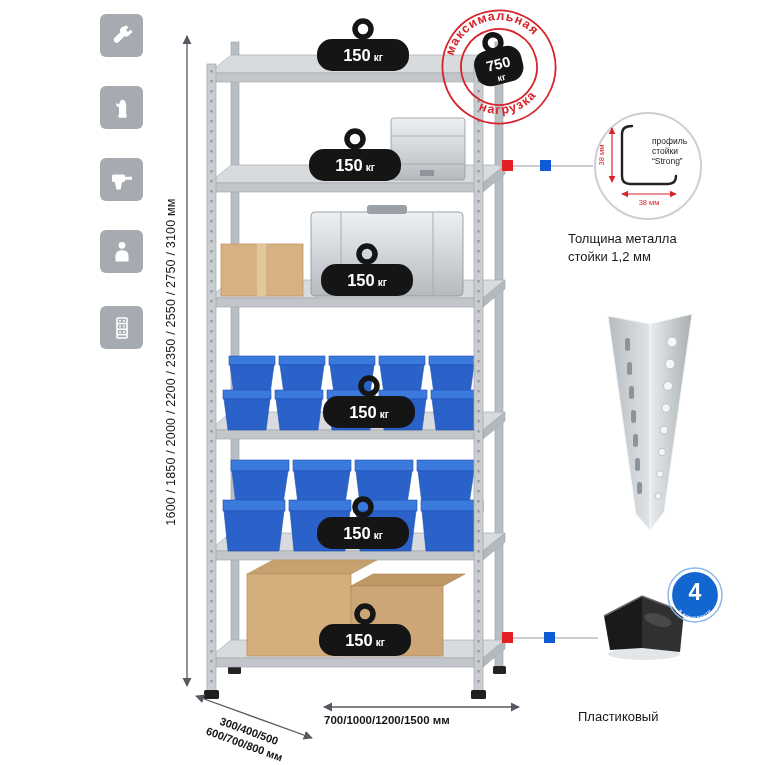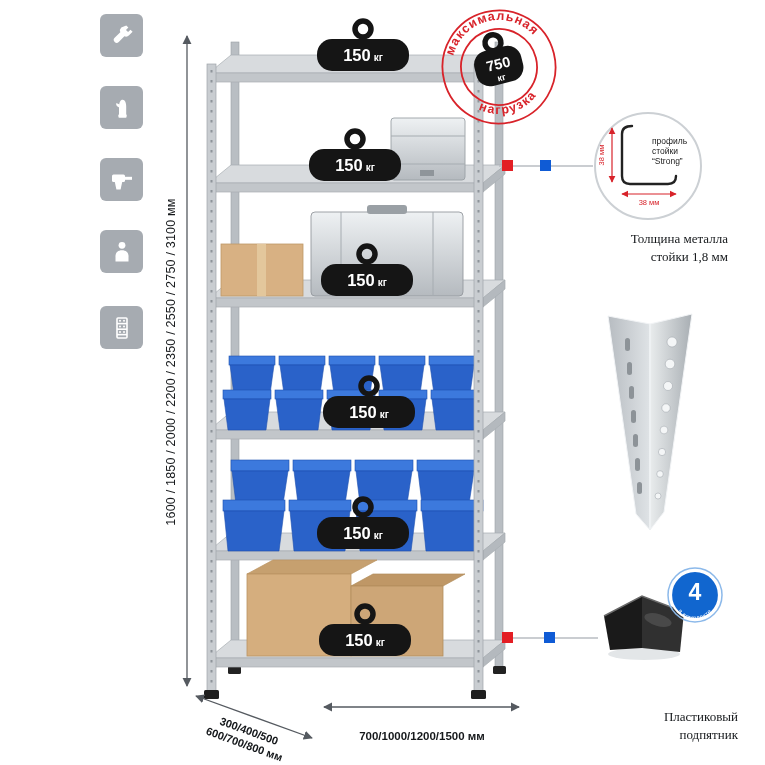--- a/index.html
+++ b/index.html
@@ -3,26 +3,26 @@
 <meta charset="utf-8">
 <style>
   html,body{margin:0;padding:0;background:#fff;}
   .canvas{position:relative;width:765px;height:765px;background:#ffffff;
           font-family:"Liberation Sans",sans-serif;overflow:hidden;}
   .tile{position:absolute;left:100px;width:43px;height:43px;background:#a6abb1;
         border-radius:6px;display:flex;align-items:center;justify-content:center;}
   .height-label{position:absolute;left:171px;top:362px;white-space:nowrap;
         transform:translate(-50%,-50%) rotate(-90deg);font-size:12.5px;color:#15181b;
         font-weight:500;letter-spacing:.2px;}
-  .caption{position:absolute;text-align:right;font-size:13px;line-height:18px;color:#15181b;font-family:Liberation Serif, serif;}
+  .caption{position:absolute;text-align:left;font-size:13px;line-height:18px;color:#15181b;}
   .depth-label{position:absolute;left:193px;top:704px;width:124px;text-align:center;
         transform:rotate(20deg);transform-origin:0 0;font-size:11px;line-height:13.5px;
         font-weight:700;color:#15181b;}
-  .width-label{position:absolute;left:324px;top:714px;width:196px;text-align:center;
-        font-size:11.5px;font-weight:700;color:#15181b;margin-top:16px;}
+  .width-label{position:absolute;left:324px;top:714px;width:196px;text-align:left;
+        font-size:11.5px;font-weight:700;color:#15181b;}
   svg{position:absolute;}
   svg text{font-family:"Liberation Sans",sans-serif;}
   .overlay{left:0;top:0;pointer-events:none;}
 </style>
 </head>
 <body>
 
 <div class="canvas">
 
   <div class="tile" style="top:14px">
@@ -302,21 +302,21 @@
     <text x="12" y="45" transform="rotate(-90 12 45)" text-anchor="middle" font-size="7.5" fill="#d8232a">38 мм</text>
     <line x1="30" y1="84" x2="84" y2="84" stroke="#d8232a" stroke-width="1.2" marker-start="url(#arrR)" marker-end="url(#arrR)"></line>
     <text x="57" y="95" text-anchor="middle" font-size="7.5" fill="#d8232a">38 мм</text>
     <text x="60" y="34" font-size="8.5" fill="#222">профиль</text>
     <text x="60" y="44" font-size="8.5" fill="#222">стойки</text>
     <text x="60" y="54" font-size="8.5" fill="#222">“Strong”</text>
   </svg>
 
   <div class="caption" style="left:568px;top:230px;width:160px">
     <div>Толщина металла</div>
-    <div>стойки 1,8 мм</div>
+    <div>стойки 1,2 мм</div>
   </div>
 
   <svg style="left:588px;top:312px" width="124" height="224" viewBox="0 0 124 224">
     <defs>
       <linearGradient id="gL" x1="0" y1="0" x2="1" y2="0">
         <stop offset="0" stop-color="#b7bcc1"></stop>
           <stop offset="1" stop-color="#dfe3e6"></stop>
       </linearGradient>
       <linearGradient id="gR" x1="0" y1="0" x2="1" y2="0">
         <stop offset="0" stop-color="#e9eced"></stop>
@@ -360,21 +360,20 @@
         <path id="bp" d="M 8 33 A 21 21 0 0 0 50 33" fill="none"></path>
       </defs>
     <circle cx="29" cy="29" r="27" fill="none" stroke="#8cb9ea" stroke-width="1.5"></circle>
     <circle cx="29" cy="29" r="24" fill="#1166cf" stroke="#fff" stroke-width="2.2"></circle>
     <text x="29" y="34" text-anchor="middle" font-size="23" font-weight="700" fill="#fff">4</text>
     <text font-size="6.2" fill="#fff" letter-spacing="0.4"><textPath href="#bp" startOffset="50%" text-anchor="middle">в комплекте</textPath></text>
   </svg>
 
   <div class="caption" style="left:578px;top:708px;width:160px">
     <div>Пластиковый</div>
-    <div>подпятник</div>
   </div>
 
   <div class="depth-label">
     <div>300/400/500</div>
     <div>600/700/800 мм</div>
   </div>
   <div class="width-label">700/1000/1200/1500 мм</div>
 
   <svg class="overlay" width="765" height="765" viewBox="0 0 765 765">
     <defs>

